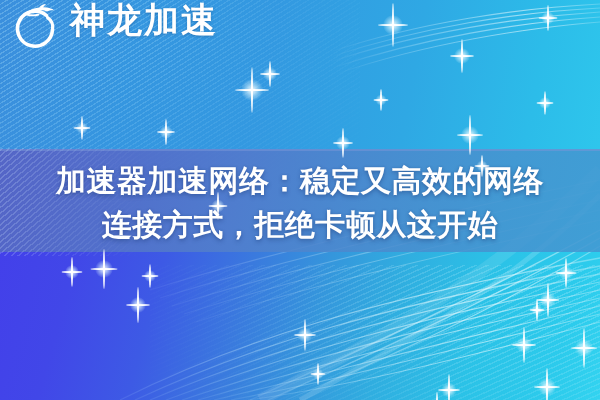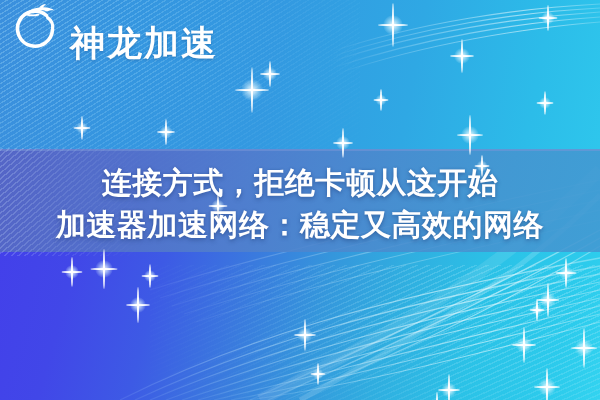--- a/index.html
+++ b/index.html
@@ -159,21 +159,21 @@
     border-radius: 50%;
     background: radial-gradient(circle, rgba(255,255,255,0.95) 0%, rgba(220,245,255,0.55) 35%, rgba(200,235,255,0) 72%);
   }
 
   
   .logo-row {
     position: absolute;
     left: 6px;
     top: 2px;
     display: flex;
-    align-items: flex-end;
+    align-items: flex-start;
     gap: 6px;
     z-index: 6;
   }
   .logo-mark { width: 58px; height: 58px; position: relative; }
   .logo-mark svg { display: block; width: 58px; height: 58px; }
   .logo-word {
     color: #ffffff;
     font-size: 35px;
     font-weight: 700;
     letter-spacing: 2px;
@@ -443,17 +443,17 @@
         <path d="M33.0,5.6 C34.6,3.4 37.2,2.2 40.0,2.0
                  C38.4,3.6 37.2,4.9 36.6,6.2 Z" fill="#ffffff"></path>
 
         <path d="M21.0,12.6 C24.6,13.6 29.0,13.6 32.4,12.6" fill="none" stroke="#ffffff" stroke-width="1.8" stroke-linecap="round"></path>
       </svg>
     </span>
     <span class="logo-word">神龙加速</span>
   </div>
 
   <div class="headline">
+    <span class="ln ln1">加速器加速网络：稳定又高效的网络</span>
     <span class="ln ln2">连接方式，拒绝卡顿从这开始</span>
-    <span class="ln ln1">加速器加速网络：稳定又高效的网络</span>
   </div>
 
 </div>
 
 </body></html>

